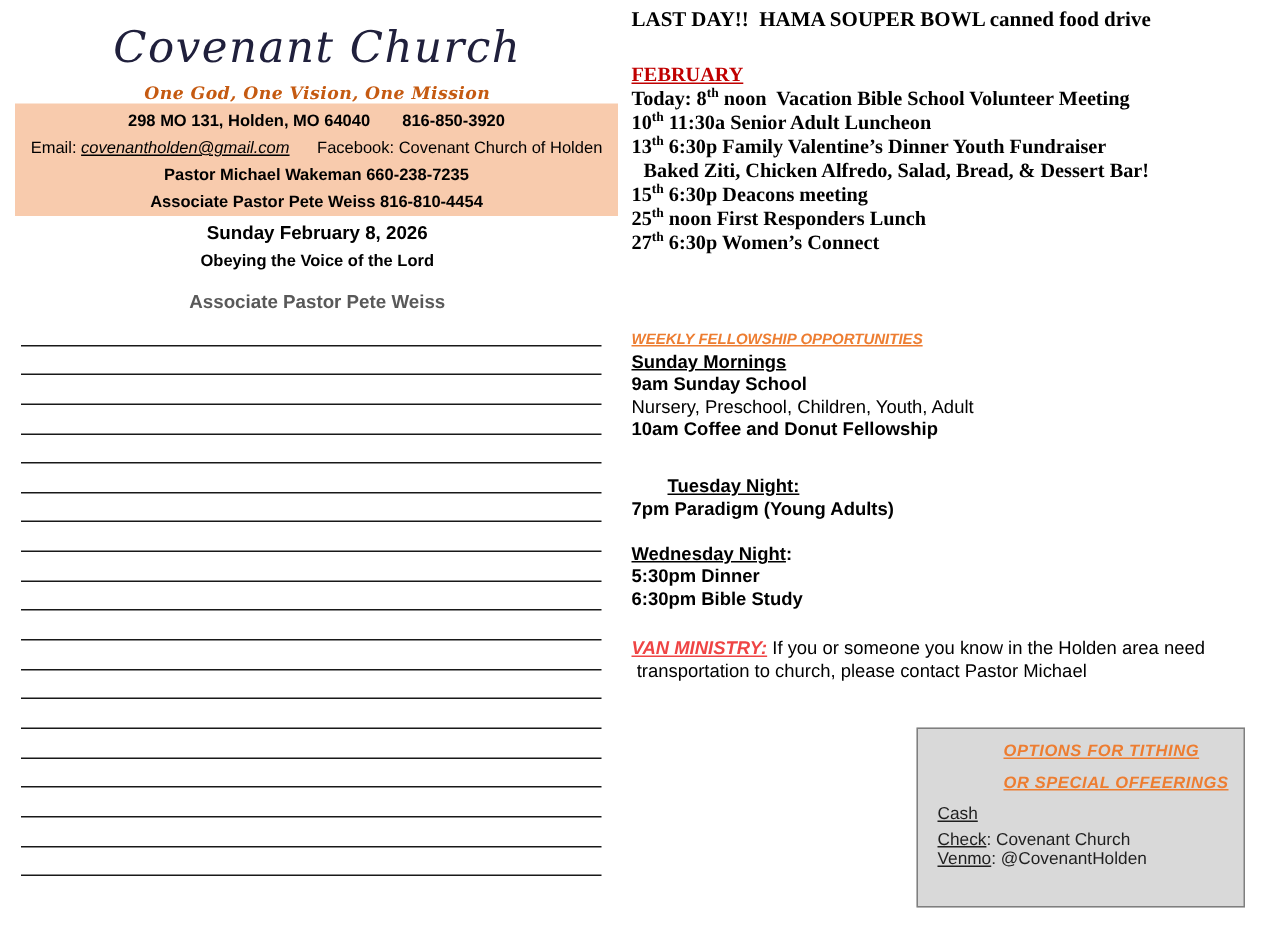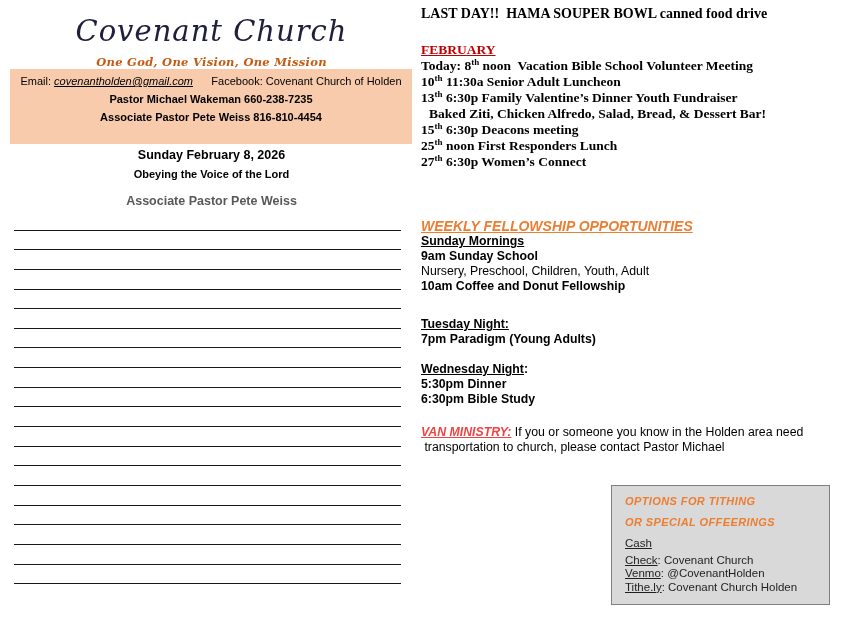--- a/index.html
+++ b/index.html
@@ -38,48 +38,49 @@
   .evt-line.ind1 { padding-left:8px; }
   .evt-line.ind2 { padding-left:5px; }
   .evt-line.regular { font-weight:normal; }
   .feb sup { font-size:9px; line-height:0; vertical-align:super; }
 
   
   .weekly { position:absolute; left:421px; top:219px; width:425px;
     font-size:12.3px; line-height:15px; }
   .weekly > div { white-space:pre; }
   .orange-head { color:#ed7d31; font-weight:bold; font-style:italic;
-    text-decoration:underline; font-size:14px; }
+    text-decoration:underline; font-size:10px; }
   .sub-head { font-weight:bold; }
   .iu { text-decoration:underline; }
   .u { text-decoration:underline; }
-  .gap23 { margin-top:23px; }
+  .gap23 { margin-top:23px;margin-left:24px; }
   .gap15 { margin-top:15px; }
   .gap18 { margin-top:18px; }
   .van { white-space:pre-wrap !important; }
   .van-label { color:#ef4444; font-weight:bold; font-style:italic; text-decoration:underline; }
 
   
   .tithe-box { position:absolute; left:611px; top:485px; width:219px; height:120px;
     background:#d9d9d9; border:1.5px solid #7f7f7f; padding:9px 0 0 13px;
     font-size:11.5px; color:#1f1f1f; }
-  .tithe-head { color:#ed7d31; font-weight:bold; font-style:italic; 
-    font-size:11px; letter-spacing:0.4px; margin-bottom:9px; white-space:pre; }
+  .tithe-head { color:#ed7d31; font-weight:bold; font-style:italic; text-decoration:underline;
+    font-size:11px; letter-spacing:0.4px; margin-bottom:9px; white-space:pre;margin-left:44px; }
   .tithe-line { line-height:13.2px; white-space:pre; }
   .tithe-line.mb4 { margin-bottom:4px; }
 </style>
 </head>
 <body>
 
 <div class="page">
 
   <div class="church-name">Covenant Church</div>
   <div class="tagline">One God, One Vision, One Mission</div>
 
   <div class="info-box">
+    <div class="info-line b">298 MO 131, Holden, MO 64040       816-850-3920</div>
     <div class="info-line"><span>Email: </span><a class="email-link">covenantholden@gmail.com</a><span>      Facebook: Covenant Church of Holden</span></div>
     <div class="info-line b">Pastor Michael Wakeman 660-238-7235</div>
     <div class="info-line b">Associate Pastor Pete Weiss 816-810-4454</div>
   </div>
 
   <div class="service-date">Sunday February 8, 2026</div>
   <div class="sermon-title">Obeying the Voice of the Lord</div>
   <div class="speaker">Associate Pastor Pete Weiss</div>
 
   <div class="note-lines" id="note-lines">
@@ -130,16 +131,15 @@
     <div class="b">6:30pm Bible Study</div>
     <div class="van gap18"><span class="van-label">VAN MINISTRY:</span><span> If you or someone you know in the Holden area need</span><br><span> transportation to church, please contact Pastor Michael</span></div>
   </div>
 
   <div class="tithe-box">
     <div class="tithe-head">OPTIONS FOR TITHING</div>
     <div class="tithe-head">OR SPECIAL OFFEERINGS</div>
     <div class="tithe-line mb4"><span class="u">Cash</span><span></span><span></span></div>
     <div class="tithe-line"><span class="u">Check</span><span>: </span><span>Covenant Church</span></div>
     <div class="tithe-line"><span class="u">Venmo</span><span>: </span><span>@CovenantHolden</span></div>
-    <div class="tithe-line"><span class="u">Tithe.ly</span><span>: </span><span>Covenant Church Holden</span></div>
   </div>
 
 </div>
 
 </body></html>

